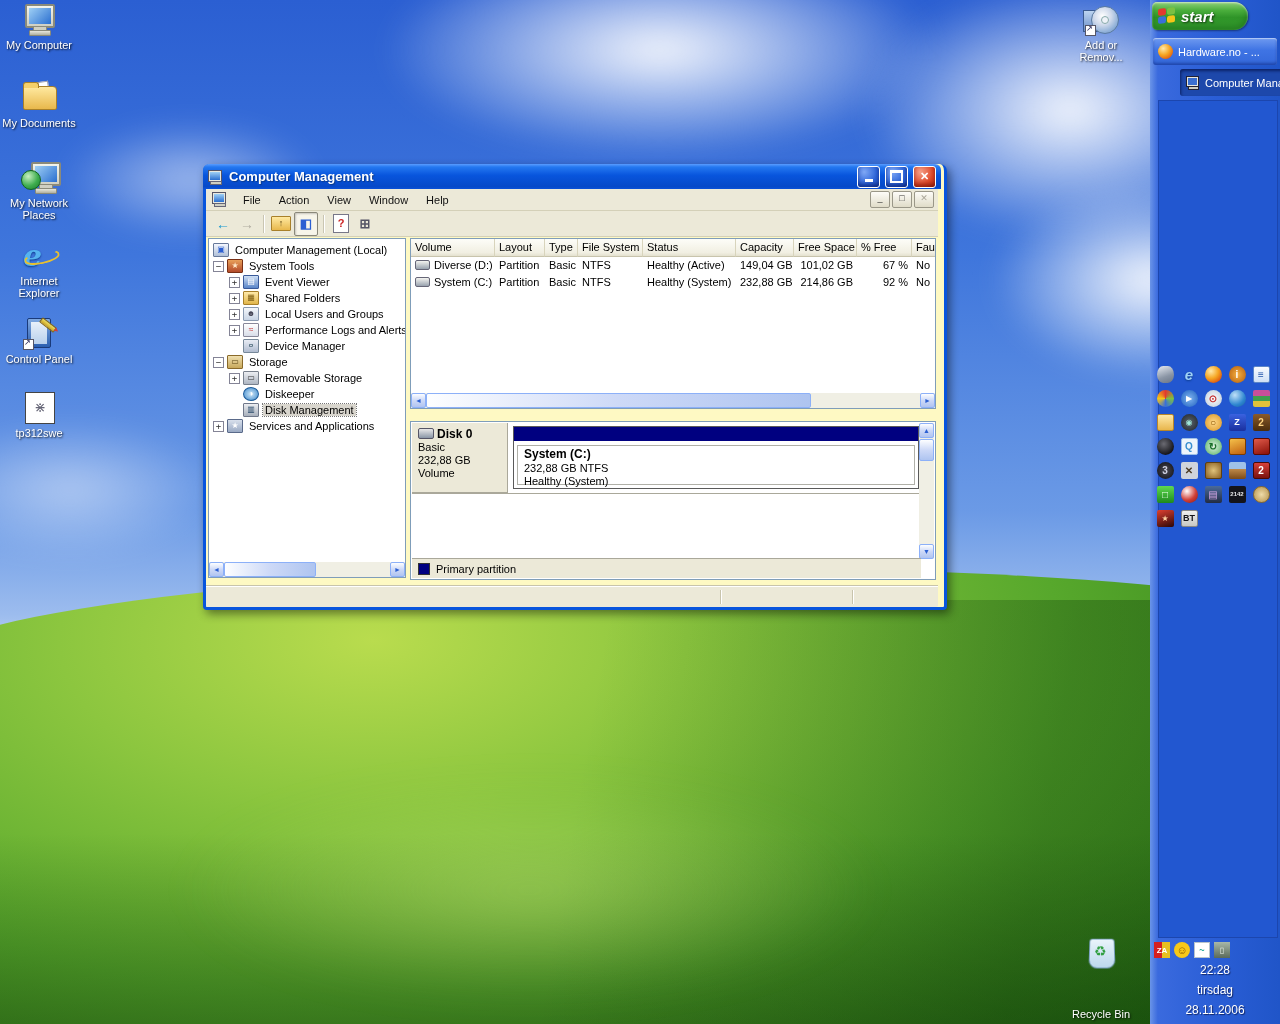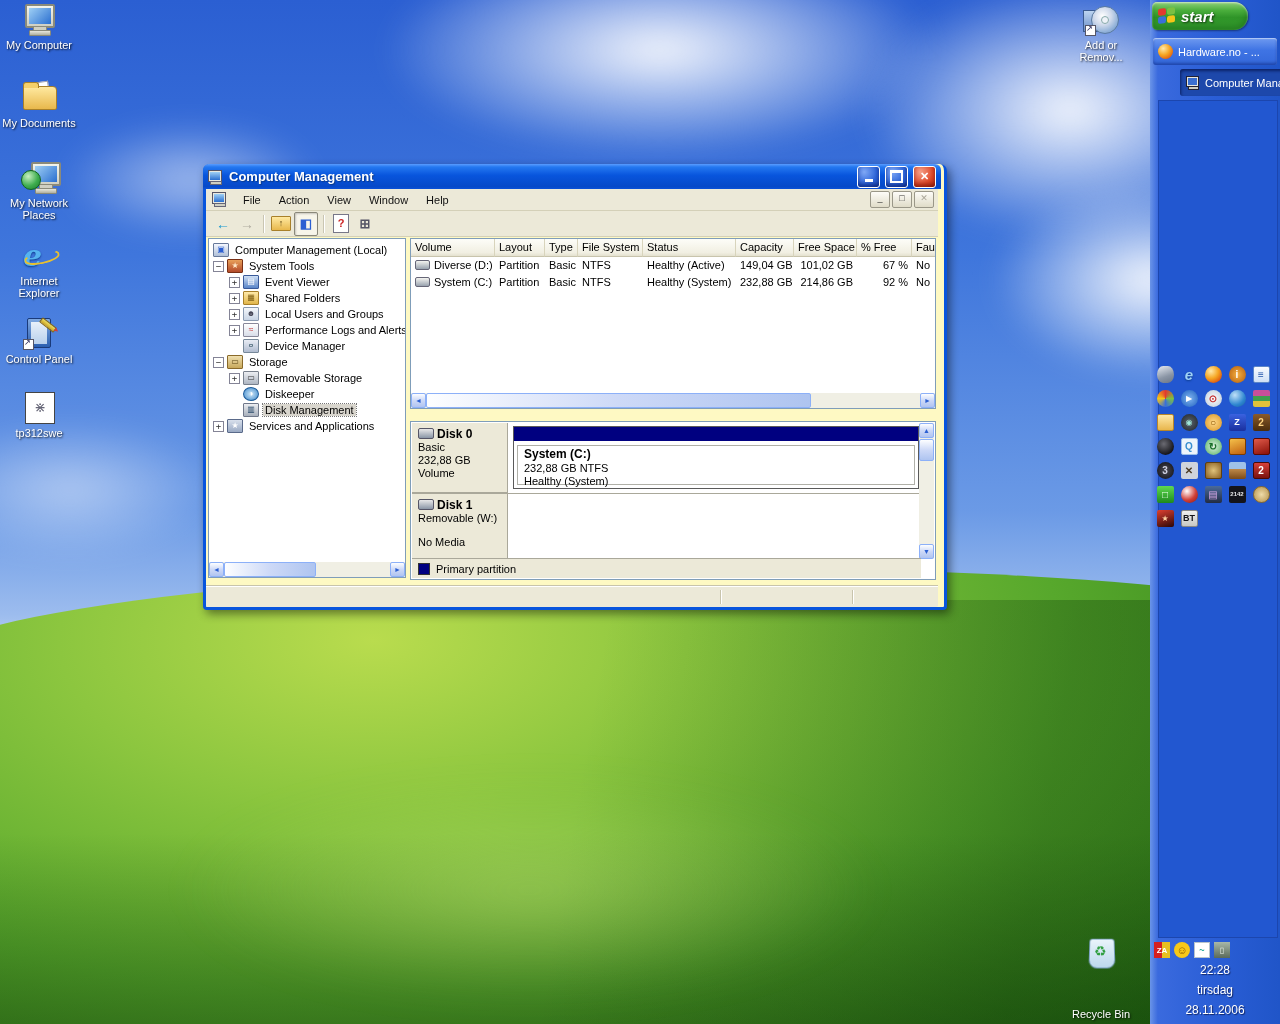--- a/index.html
+++ b/index.html
@@ -421,26 +421,20 @@
       </div>
       <div id="part-box">
         <div id="part-band" style="background:#000080"></div>
         <div id="part-inner">
           <div class="pt">System  (C:)</div>
           <div>232,88 GB NTFS</div>
           <div>Healthy (System)</div>
         </div>
       </div>
       <div id="disk-sep"></div>
-      <div class="dinfo" style="top:72px;height:64px;border-bottom:none;">
-        <div class="dname">Disk 1</div>
-        <div class="dline">Removable (W:)</div>
-        <div class="dline"></div>
-        <div class="dline" style="margin-top:11px;">No Media</div>
-      </div>
       <div id="disk-vscroll" class="scroll">
         <span class="sarrow" style="left:0;top:0;">▲</span>
         <span class="sthumb" style="left:0;top:16px;width:15px;height:22px;"></span>
         <span class="sarrow" style="left:0;bottom:0;">▼</span>
       </div>
       <div id="legend">
         <span class="lsw" style="background:#000080"></span>
         <span>Primary partition</span>
       </div>
     </div>

